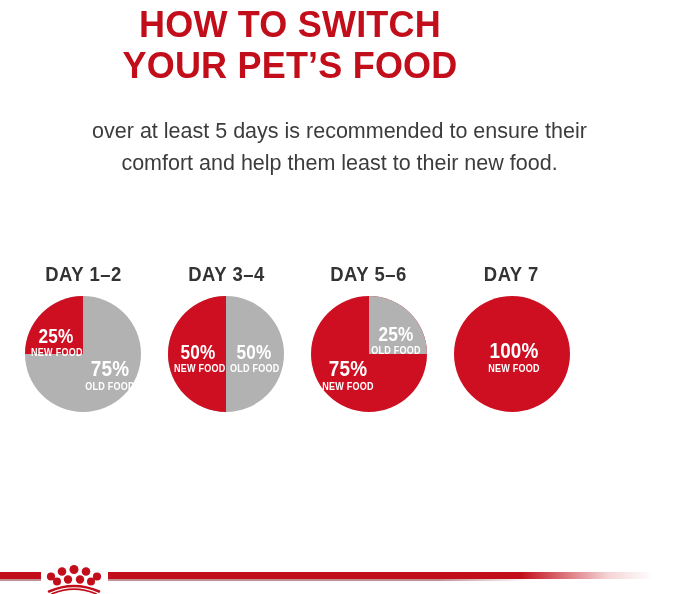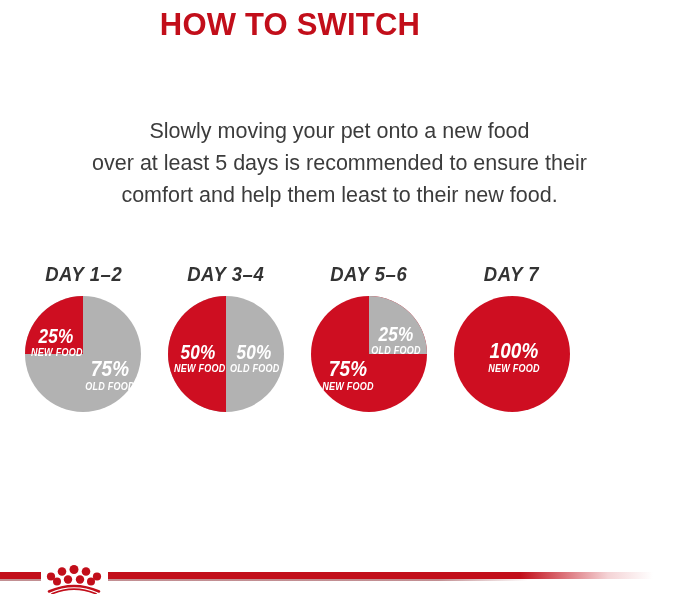--- a/index.html
+++ b/index.html
@@ -18,21 +18,21 @@
   
   #headline {
     position: absolute;
     top: 4px;
     left: 0;
     width: 580px;
     text-align: center;
     color: #C20E1A;
     font-family: "Liberation Sans", sans-serif;
     font-weight: bold;
-    font-size: 31px;
+    font-size: 36px;
     line-height: 41px;
     letter-spacing: 0.2px;
   }
   #headline .hl-line {
     display: block;
     white-space: nowrap;
   }
 
   
   #intro {
@@ -55,21 +55,20 @@
     position: absolute;
     top: 262px;
     left: 0;
     width: 595px;
     height: 175px;
     display: flex;
     flex-direction: row;
     justify-content: space-between;
     padding: 0 12px;
     box-sizing: border-box;
-    font-style: italic;
   }
   .pie-block {
     width: 158px;
     display: flex;
     flex-direction: column;
     align-items: center;
   }
   .day-label {
     color: #333333;
     font-family: "Liberation Sans Narrow", "Liberation Sans", sans-serif;
@@ -173,24 +172,24 @@
     top: 0;
     width: 68px;
     height: 34px;
   }
 </style>
 </head>
 <body>
 
 <div id="headline">
   <span class="hl-line">HOW TO SWITCH</span>
+  <span class="hl-line">YOUR PET’S FOOD</span>
 </div>
 
 <div id="intro">
-  <span class="p-line">Slowly moving your pet onto a new food</span>
   <span class="p-line">over at least 5 days is recommended to ensure their</span>
   <span class="p-line">comfort and help them least to their new food.</span>
 </div>
 
 <div id="pie-row">
 
   <div class="pie-block">
     <div class="day-label">DAY 1–2</div>
     <div class="pie-wrap">
       <svg class="pie-svg" viewBox="0 0 100 100">

